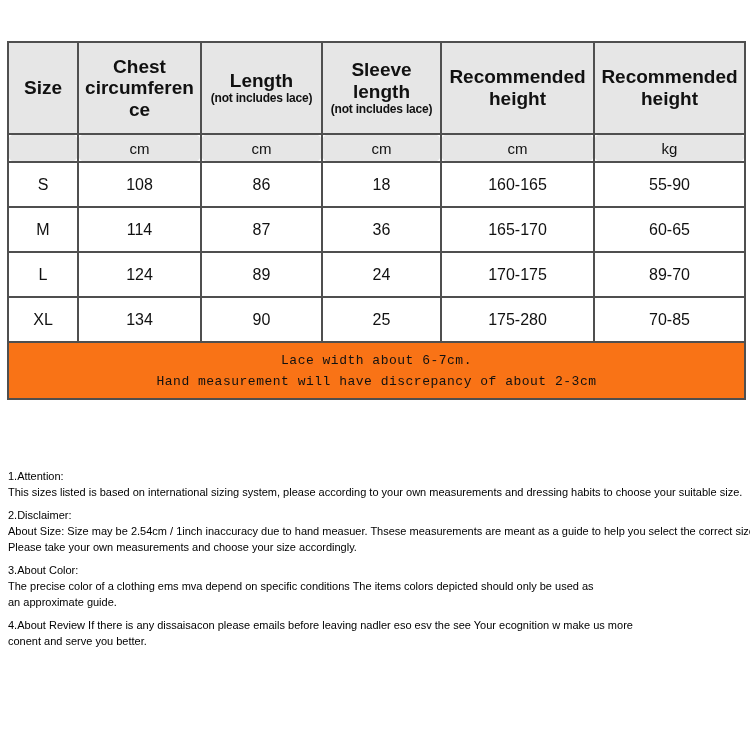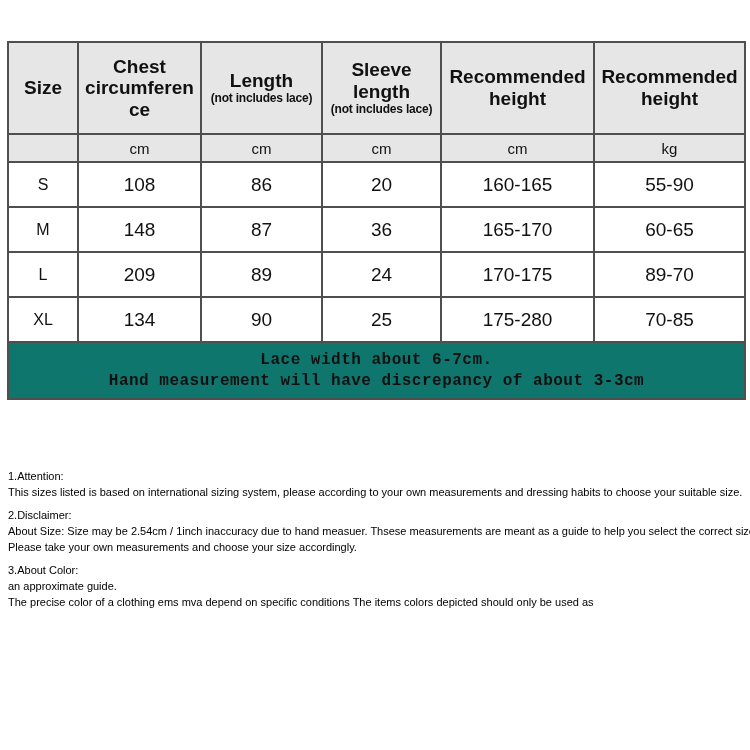--- a/index.html
+++ b/index.html
@@ -44,35 +44,36 @@
     font-size: 12px;
     font-weight: bold;
     line-height: 1.15;
     margin-top: 1px;
     letter-spacing: -0.2px;
   }
   tr.units-row td {
     background: #e6e6e6;
     height: 26px;
     font-size: 15px;
+    border-radius: 8px;
   }
   tr.data-row td {
     background: #ffffff;
     height: 43px;
-    font-size: 19px;
+    font-size: 16px;
   }
   tr.data-row td.size-cell {
     font-size: 16px;
   }
   tr.footnote-row td {
-    background: #0f766e;
+    background: #f97316;
     height: 55px;
     font-family: "Liberation Mono", "DejaVu Sans Mono", monospace;
-    font-weight: bold;
-    font-size: 16px;
+    font-weight: normal;
+    font-size: 13px;
     line-height: 21px;
     letter-spacing: 0.5px;
   }
   .notes {
     margin: 68px 5px 0 8px;
     font-size: 11px;
     line-height: 16px;
     color: #000000;
   }
   .notes .note-section {
@@ -125,70 +126,74 @@
         <td>cm</td>
         <td>cm</td>
         <td>cm</td>
         <td>kg</td>
       </tr>
 
       <tr class="data-row">
         <td class="size-cell">S</td>
         <td>108</td>
         <td>86</td>
-        <td>20</td>
+        <td>18</td>
         <td>160-165</td>
         <td>55-90</td>
       </tr>
 
       <tr class="data-row">
         <td class="size-cell">M</td>
-        <td>148</td>
+        <td>114</td>
         <td>87</td>
         <td>36</td>
         <td>165-170</td>
         <td>60-65</td>
       </tr>
 
       <tr class="data-row">
         <td class="size-cell">L</td>
-        <td>209</td>
+        <td>124</td>
         <td>89</td>
         <td>24</td>
         <td>170-175</td>
         <td>89-70</td>
       </tr>
 
       <tr class="data-row">
         <td class="size-cell">XL</td>
         <td>134</td>
         <td>90</td>
         <td>25</td>
         <td>175-280</td>
         <td>70-85</td>
       </tr>
 
       <tr class="footnote-row">
         <td colspan="6">
           <div class="note-line">Lace width about 6-7cm.</div>
-          <div class="note-line">Hand measurement will have discrepancy of about 3-3cm</div>
+          <div class="note-line">Hand measurement will have discrepancy of about 2-3cm</div>
         </td>
       </tr>
     </tbody>
   </table>
 </div>
 
 <div class="notes">
   <div class="note-section">
     <div class="note-line">1.Attention:</div>
     <div class="note-line">This sizes listed is based on international sizing system, please according to your own measurements and dressing habits to choose your suitable size.</div>
   </div>
   <div class="note-section">
     <div class="note-line">2.Disclaimer:</div>
     <div class="note-line">About Size: Size may be 2.54cm / 1inch inaccuracy due to hand measuer. Thsese measurements are meant as a guide to help you select the correct size.</div>
     <div class="note-line">Please take your own measurements and choose your size accordingly.</div>
   </div>
   <div class="note-section">
     <div class="note-line">3.About Color:</div>
+    <div class="note-line">The precise color of a clothing ems mva depend on specific conditions The items colors depicted should only be used as</div>
     <div class="note-line">an approximate guide.</div>
-    <div class="note-line">The precise color of a clothing ems mva depend on specific conditions The items colors depicted should only be used as</div>
+  </div>
+  <div class="note-section">
+    <div class="note-line">4.About Review If there is any dissaisacon please emails before leaving nadler eso esv the see Your ecognition w make us more</div>
+    <div class="note-line">conent and serve you better.</div>
   </div>
 </div>
 
 </body></html>

